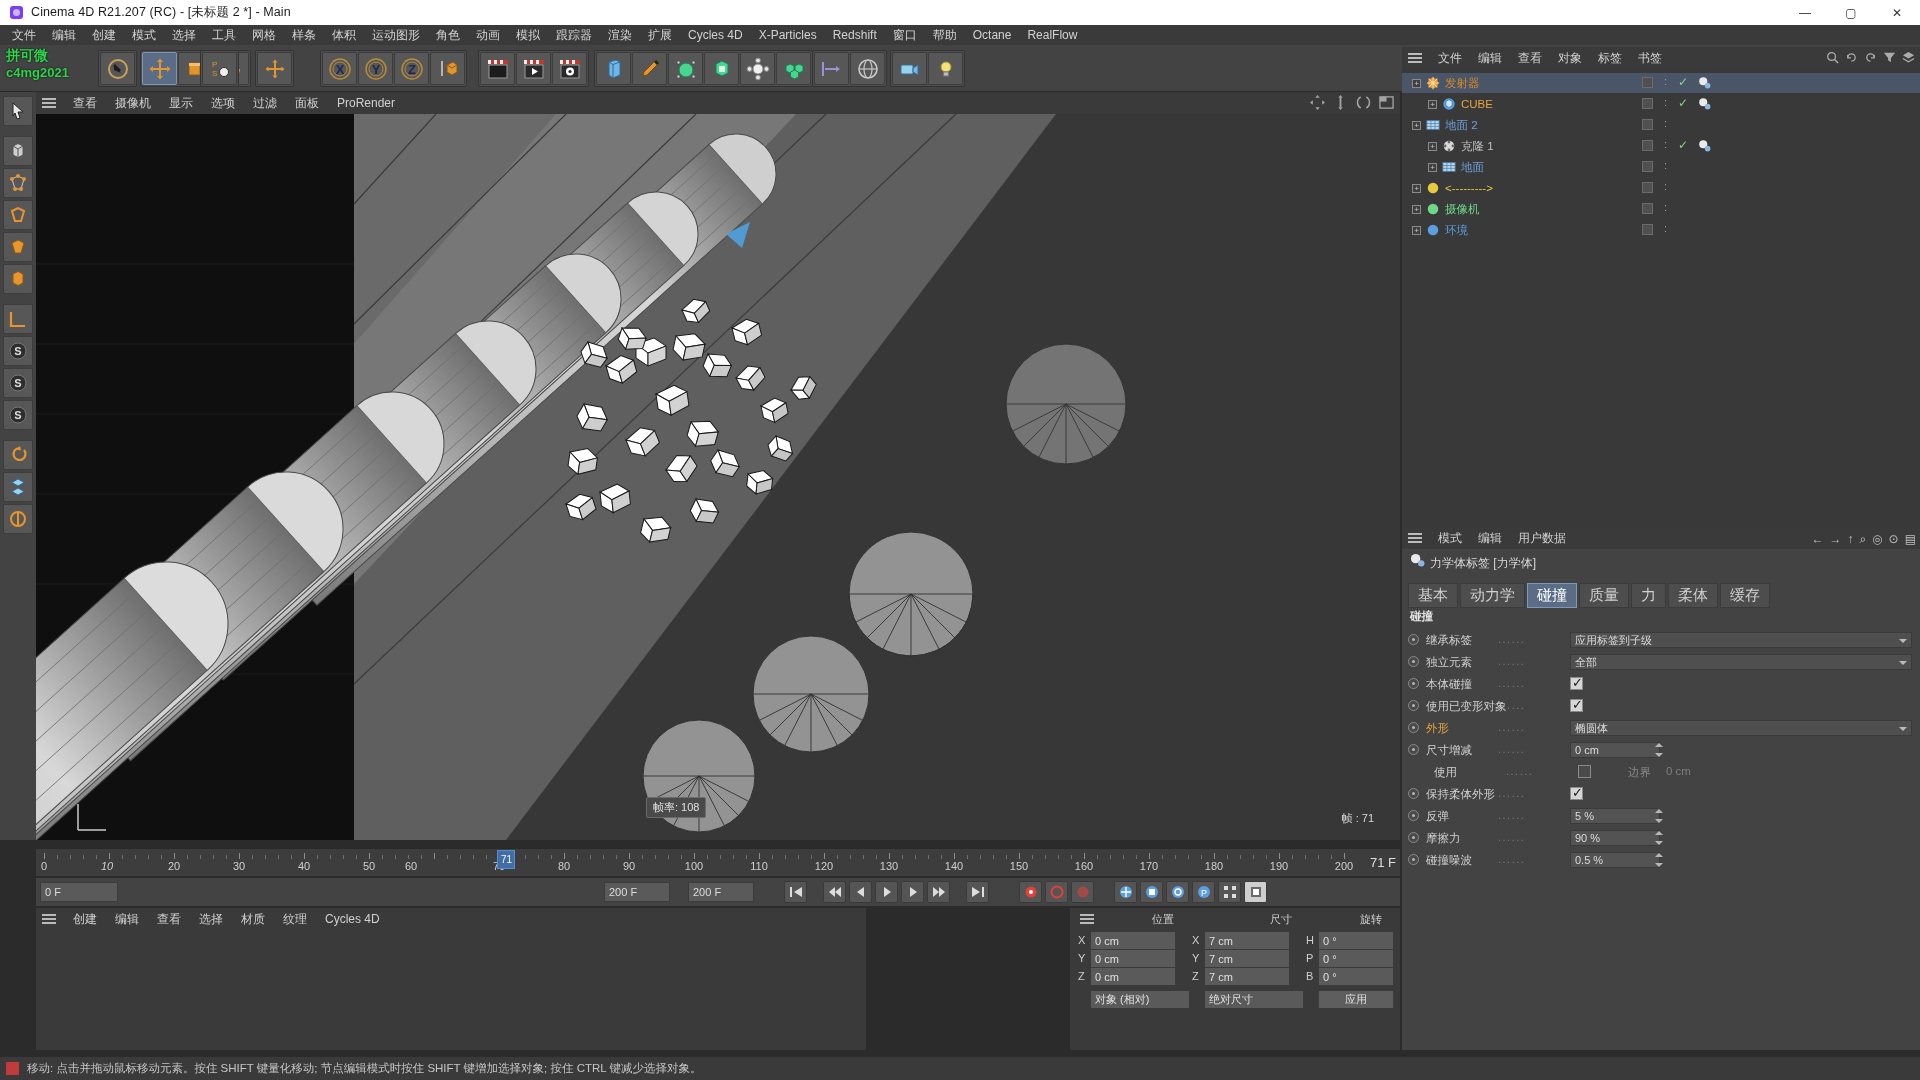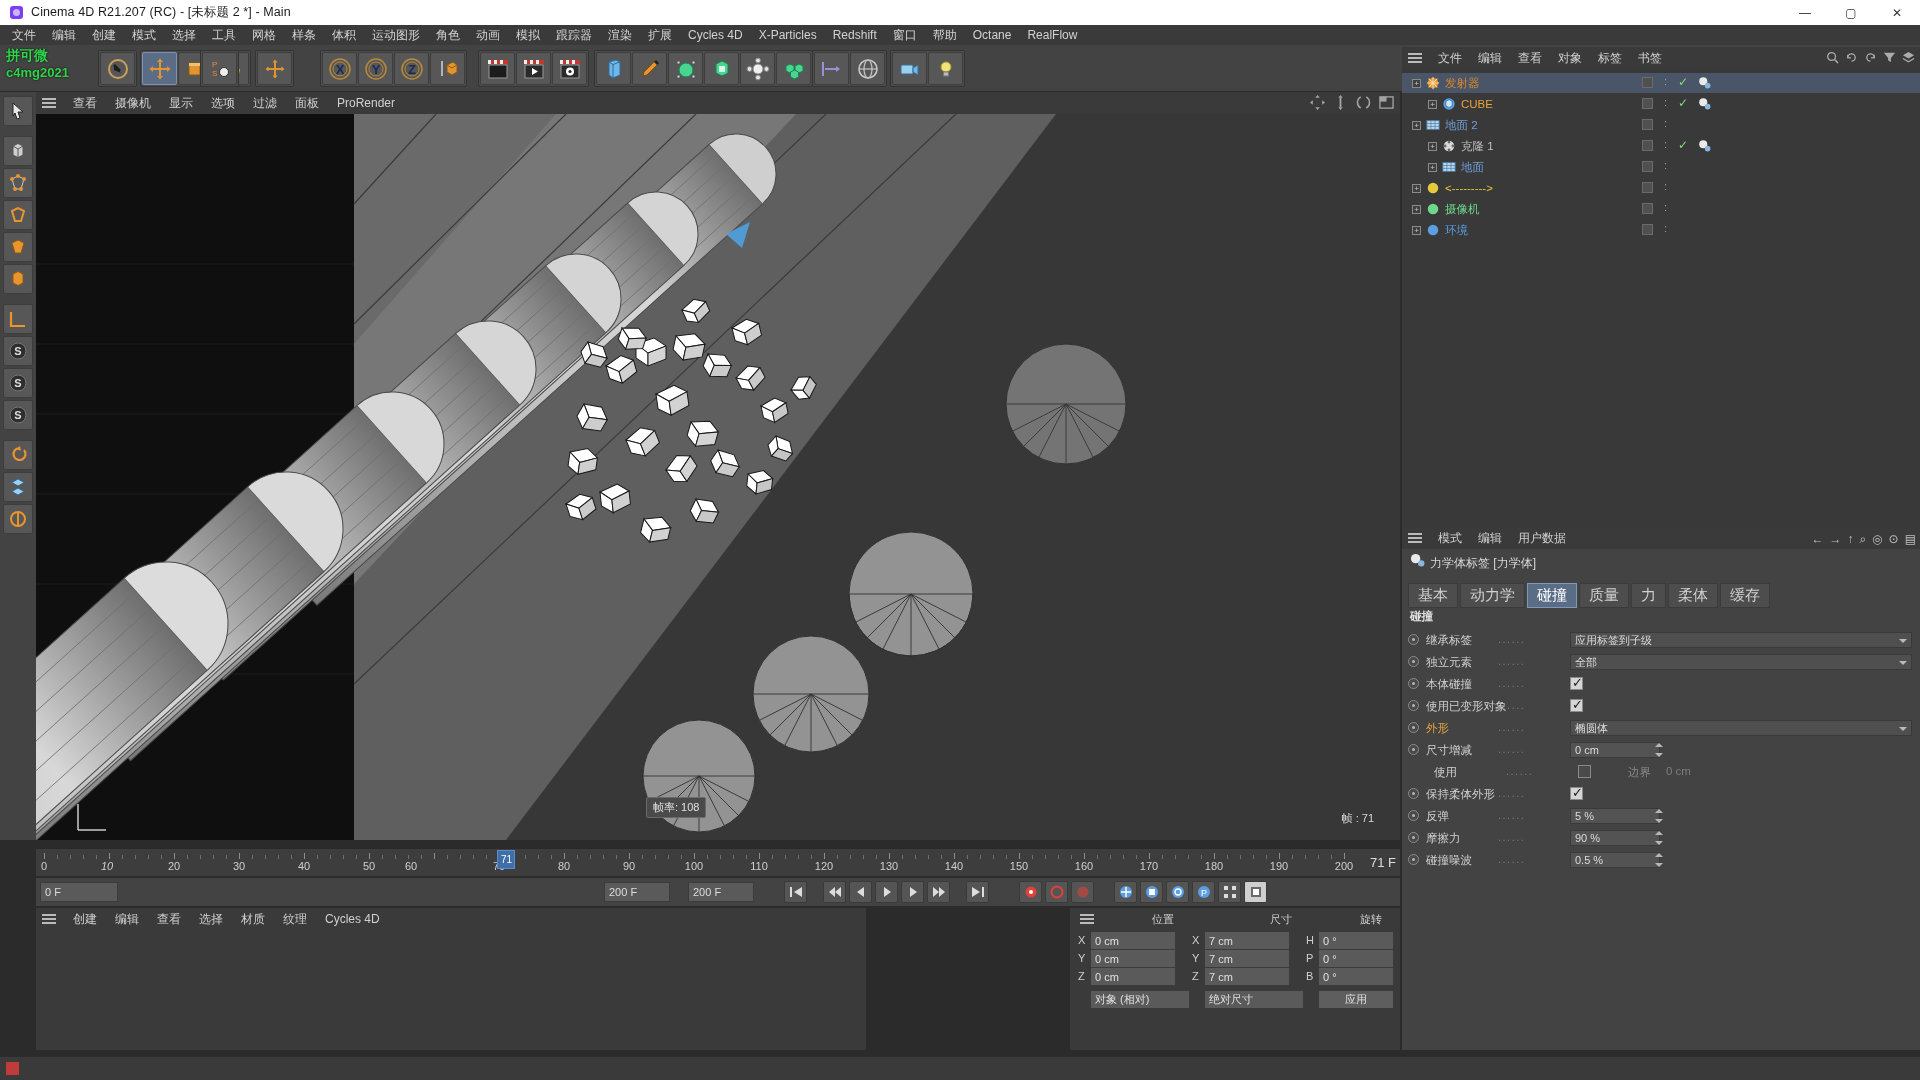--- a/index.html
+++ b/index.html
@@ -1491,13 +1491,14 @@
         <div class="aspin" style="left: 252px; top: 1px;">
           <i style="border-bottom:4px solid #b8b8b8"></i>
           <i style="border-top:4px solid #b8b8b8"></i>
         </div>
       </div>
     </div>
 </div>
 
 <div id="statusbar">
   <div class="sq"></div>
+  <div class="st">移动: 点击并拖动鼠标移动元素。按住 SHIFT 键量化移动; 节点编辑模式时按住 SHIFT 键增加选择对象; 按住 CTRL 键减少选择对象。</div>
 </div>
 
 </body></html>

